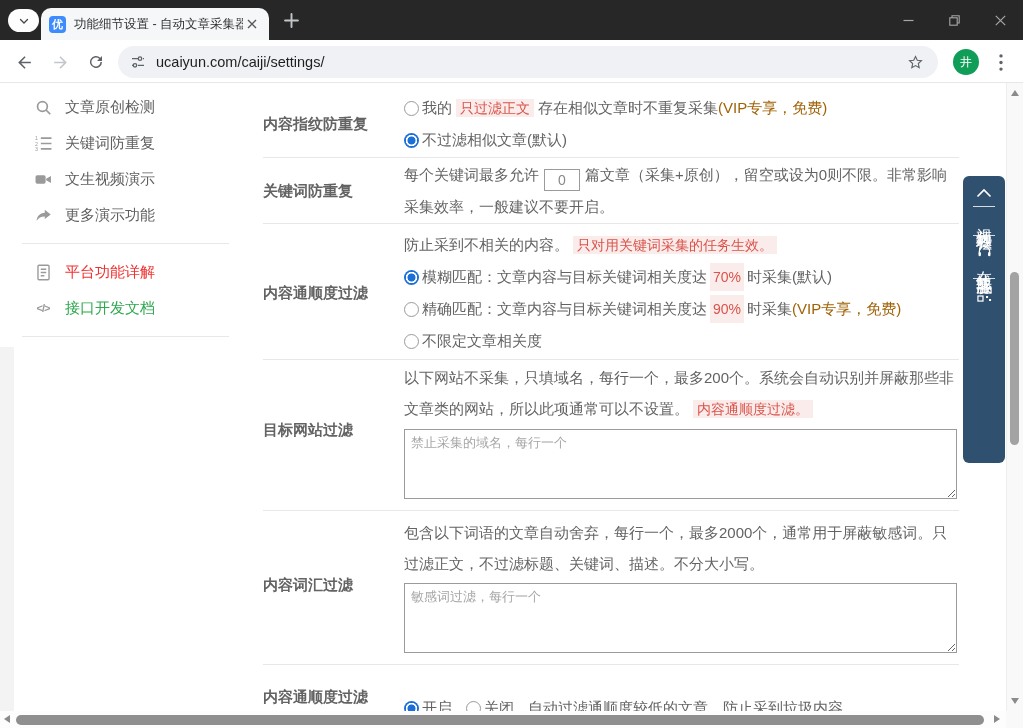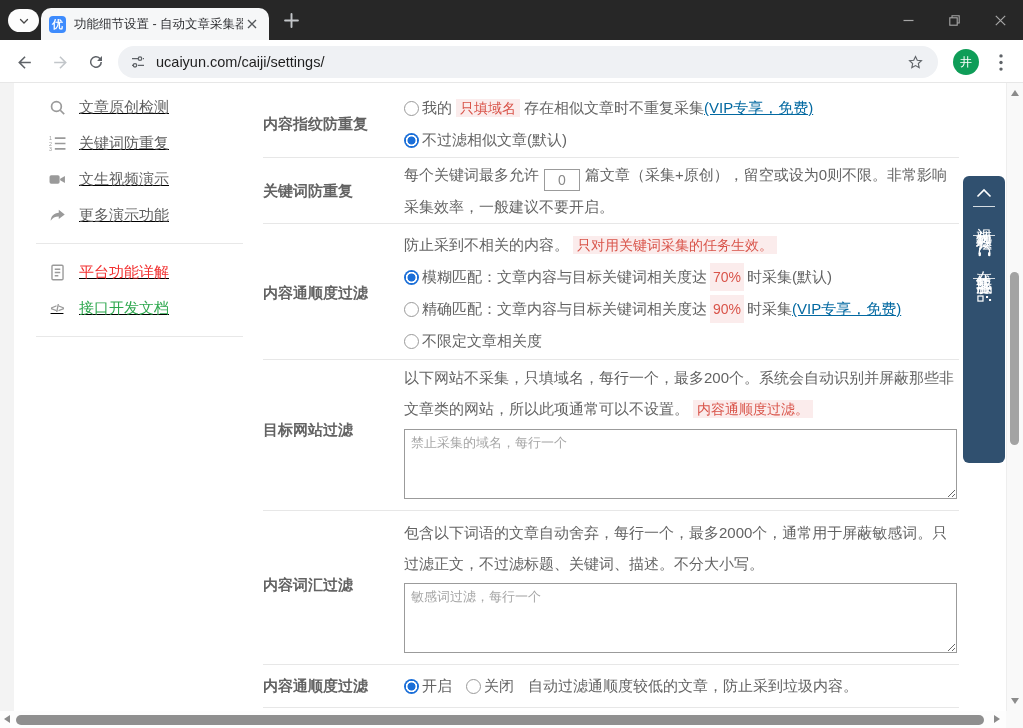--- a/index.html
+++ b/index.html
@@ -33,50 +33,50 @@
   .avatar{position:absolute;left:953px;top:49px;width:26px;height:26px;border-radius:50%;
           background:#0f9d58;color:#fff;font-size:12px;display:flex;align-items:center;
           justify-content:center;cursor:pointer;}
   .menu-dots{position:absolute;left:992px;top:50px;width:18px;height:24px;display:flex;
              align-items:center;justify-content:center;cursor:pointer;}
 
   
   .page{position:absolute;left:0;top:83px;right:0;bottom:0;background:#fff;overflow:hidden;}
   .gutter{position:absolute;left:0;top:0;width:14px;height:628px;background:#f3f3f3;}
 
-  .sidebar{position:absolute;left:14px;top:0;width:245px;background:#fff;padding-top:6px;text-decoration:underline;}
+  .sidebar{position:absolute;left:0;top:0;width:245px;background:#fff;padding-top:6px;}
   .side-item{display:flex;align-items:center;height:36px;padding-left:34px;gap:13px;font-size:15px;
              color:#5f5f5f;cursor:pointer;}
   .side-item .icn{width:18px;height:18px;display:flex;align-items:center;justify-content:center;}
   .side-item.red{color:#f23030;text-align:right;}
   .side-item.green{color:#2fa84f;}
   .side-divider{height:1px;background:#e8e8e8;margin:10px 16px 10px 22px;}
   .code-glyph{font-size:11px;font-weight:bold;color:#9a9a9a;letter-spacing:-1px;}
 
   .content{position:absolute;left:263px;top:0;width:696px;}
   .row{display:flex;border-bottom:1px solid #e7e7e7;}
   .row-label{width:141px;flex:none;display:flex;align-items:center;font-size:15px;color:#636363;font-weight:bold;}
   .row-body{flex:1;font-size:15px;color:#636363;}
   .line{line-height:32px;white-space:nowrap;}
   .dline{line-height:31px;}
   .row-fingerprint{margin-top:-50px;padding:59px 0 1px;}
   .row-keyword{padding:1px 0 0;}
   .row-relevance{padding:5px 0 2px;}
   .row-site{padding:2px 0 11px;}
   .row-words{padding:6px 0 11px;}
   .row-fluency{padding:6px 0;}
-  .row-fluency .line{line-height:30px;}
+  .row-fluency .line{line-height:30px;margin-top:22px;}
 
   .radio{display:inline-block;width:15px;height:15px;border-radius:50%;border:1px solid #9a9a9a;
          background:#fff;vertical-align:-3px;margin-right:3px;box-sizing:border-box;cursor:pointer;}
   .radio.checked{border:none;
      background:radial-gradient(circle,#1b6fd8 0 3.6px,#fff 4.4px 5.4px,#1b6fd8 6px 100%);}
   .hl{color:#d9544a;background:#fbecec;padding:1px 4px;margin:0 4px;font-size:14px;}
   .pct{color:#d9544a;background:#fbecec;padding:6px 3px;margin:0 3px;font-size:14px;}
-  .vip{color:#0369a1;text-decoration:underline;}
+  .vip{color:#a16207;}
   .num-input{width:36px;height:22px;border:1px solid #9b9b9b;text-align:center;color:#888;
              font-size:14px;margin:0 5px;vertical-align:-5px;box-sizing:border-box;
              font-family:inherit;background:#fff;}
   .ta{display:block;width:553px;height:70px;border:1px solid #9b9b9b;margin-top:4px;padding:4px 6px;
       font-size:13px;color:#0369a1;box-sizing:border-box;font-family:inherit;resize:both;border-radius:0;}
   .ta::placeholder{color:#a6a6a6;}
   .gap{display:inline-block;width:14px;}
 
   
   .float-panel{position:absolute;left:963px;top:176px;width:42px;height:287px;background:#30506f;
@@ -243,21 +243,21 @@
       </div>
       <div class="side-divider"></div>
     </aside>
 
     <main class="content">
 
       <div class="row row-fingerprint">
         <div class="row-label">内容指纹防重复</div>
         <div class="row-body">
           <div class="line">
-            <span class="radio"></span><span>我的</span><span class="hl">只填域名</span><span>存在相似文章时不重复采集</span><span class="vip">(VIP专享，免费)</span>
+            <span class="radio"></span><span>我的</span><span class="hl">只过滤正文</span><span>存在相似文章时不重复采集</span><span class="vip">(VIP专享，免费)</span>
           </div>
           <div class="line">
             <span class="radio checked"></span><span>不过滤相似文章(默认)</span>
           </div>
         </div>
       </div>
 
       <div class="row row-keyword">
         <div class="row-label">关键词防重复</div>
         <div class="row-body">

